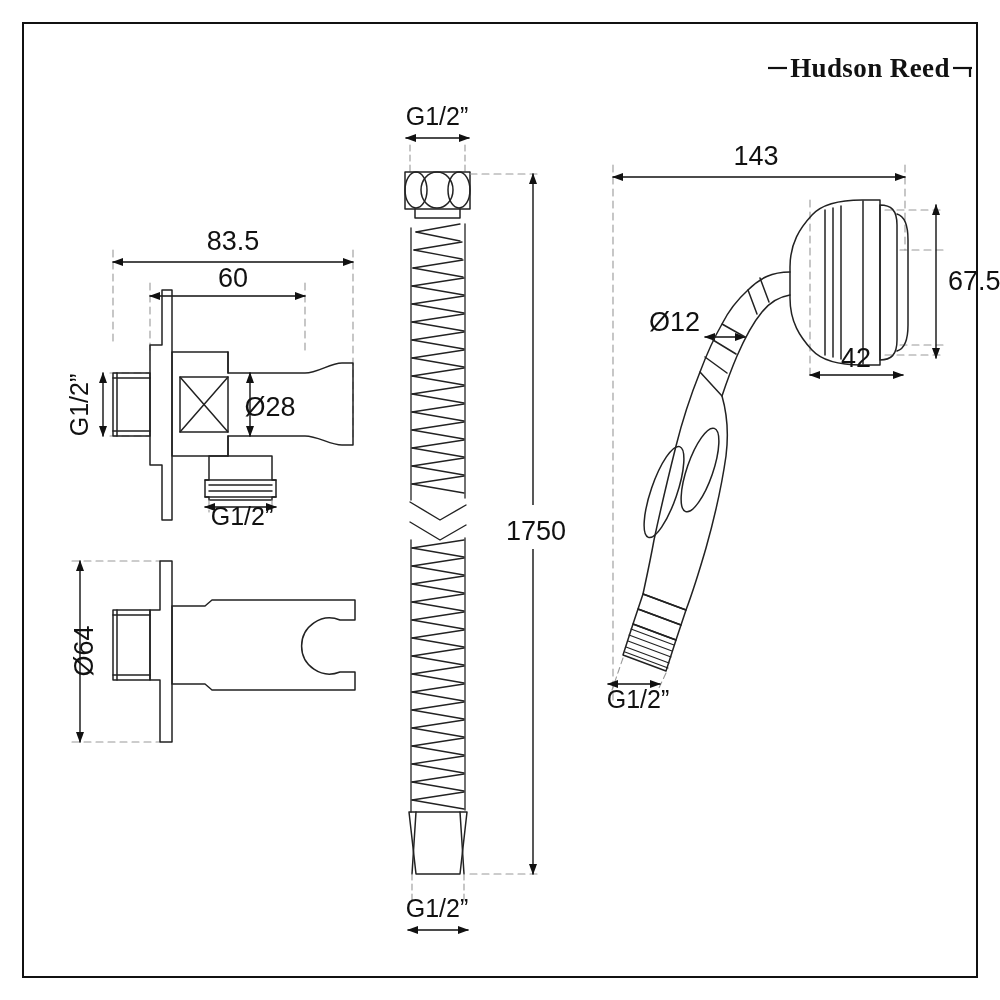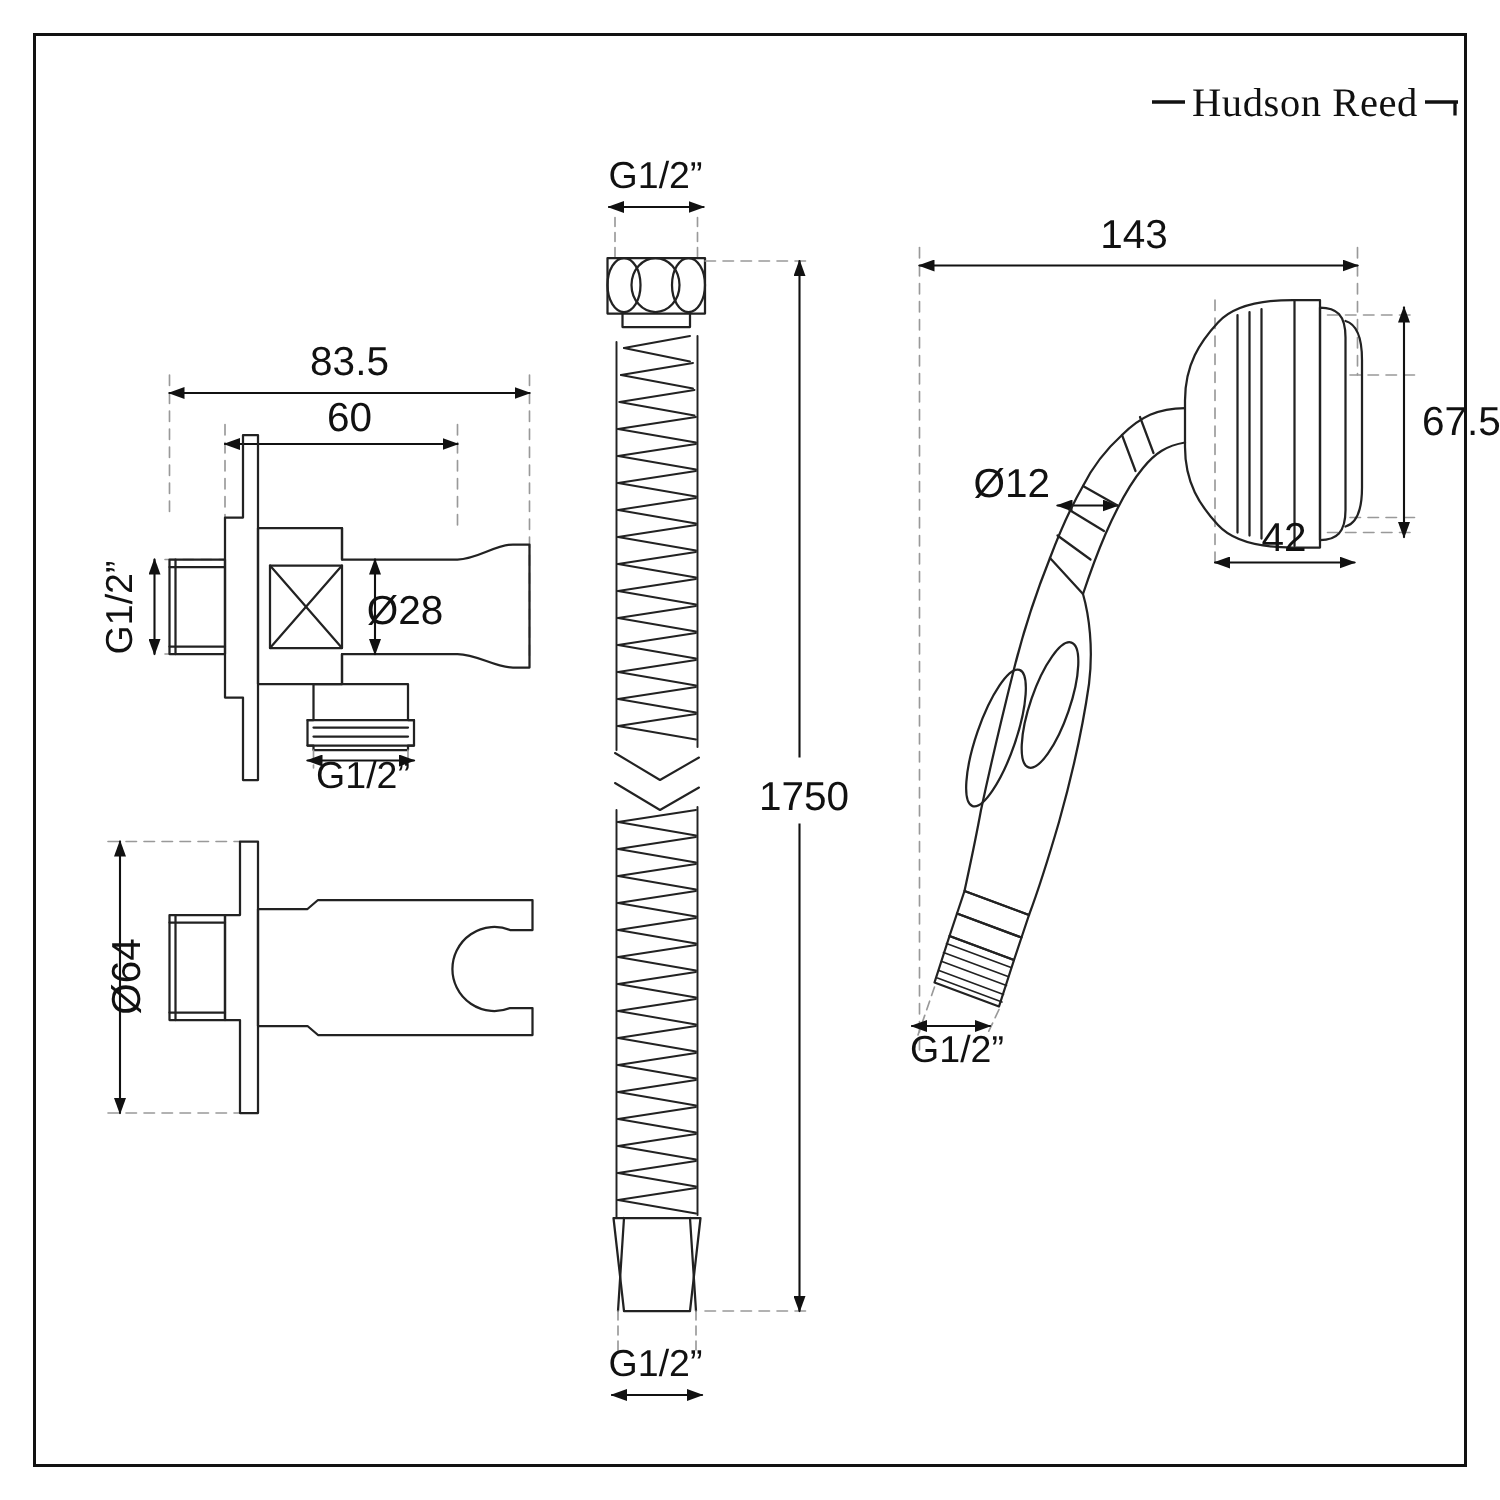--- a/index.html
+++ b/index.html
@@ -24,21 +24,21 @@
 <div id="sheet">
 
   <div id="frame"></div>
 
   <div id="logo">
     <svg width="220" height="40" viewBox="0 0 220 40" style="position:absolute;left:0;top:0;">
       <line x1="8" y1="20" x2="30" y2="20" stroke="#111" stroke-width="2.2"></line>
       <line x1="190" y1="20" x2="212" y2="20" stroke="#111" stroke-width="2.2"></line>
       <line x1="210" y1="20" x2="210" y2="29" stroke="#111" stroke-width="2.2"></line>
     </svg>
-    <span style="position:relative;z-index:2;background:#fff;padding:0 3px;">Hudson Reed</span>
+    <span style="position:relative;z-index:2;background:#fff;padding:0 3px;font-weight:bold;">Hudson Reed</span>
   </div>
 
   <svg width="1000" height="1000" viewBox="0 0 1000 1000">
     <defs>
       <marker id="ar" markerWidth="11" markerHeight="8" refX="10" refY="4" orient="auto" markerUnits="userSpaceOnUse">
         <path d="M0,0 L11,4 L0,8 z" fill="#111"></path>
       </marker>
       <marker id="arS" markerWidth="11" markerHeight="8" refX="1" refY="4" orient="auto" markerUnits="userSpaceOnUse">
         <path d="M11,0 L0,4 L11,8 z" fill="#111"></path>
       </marker>

